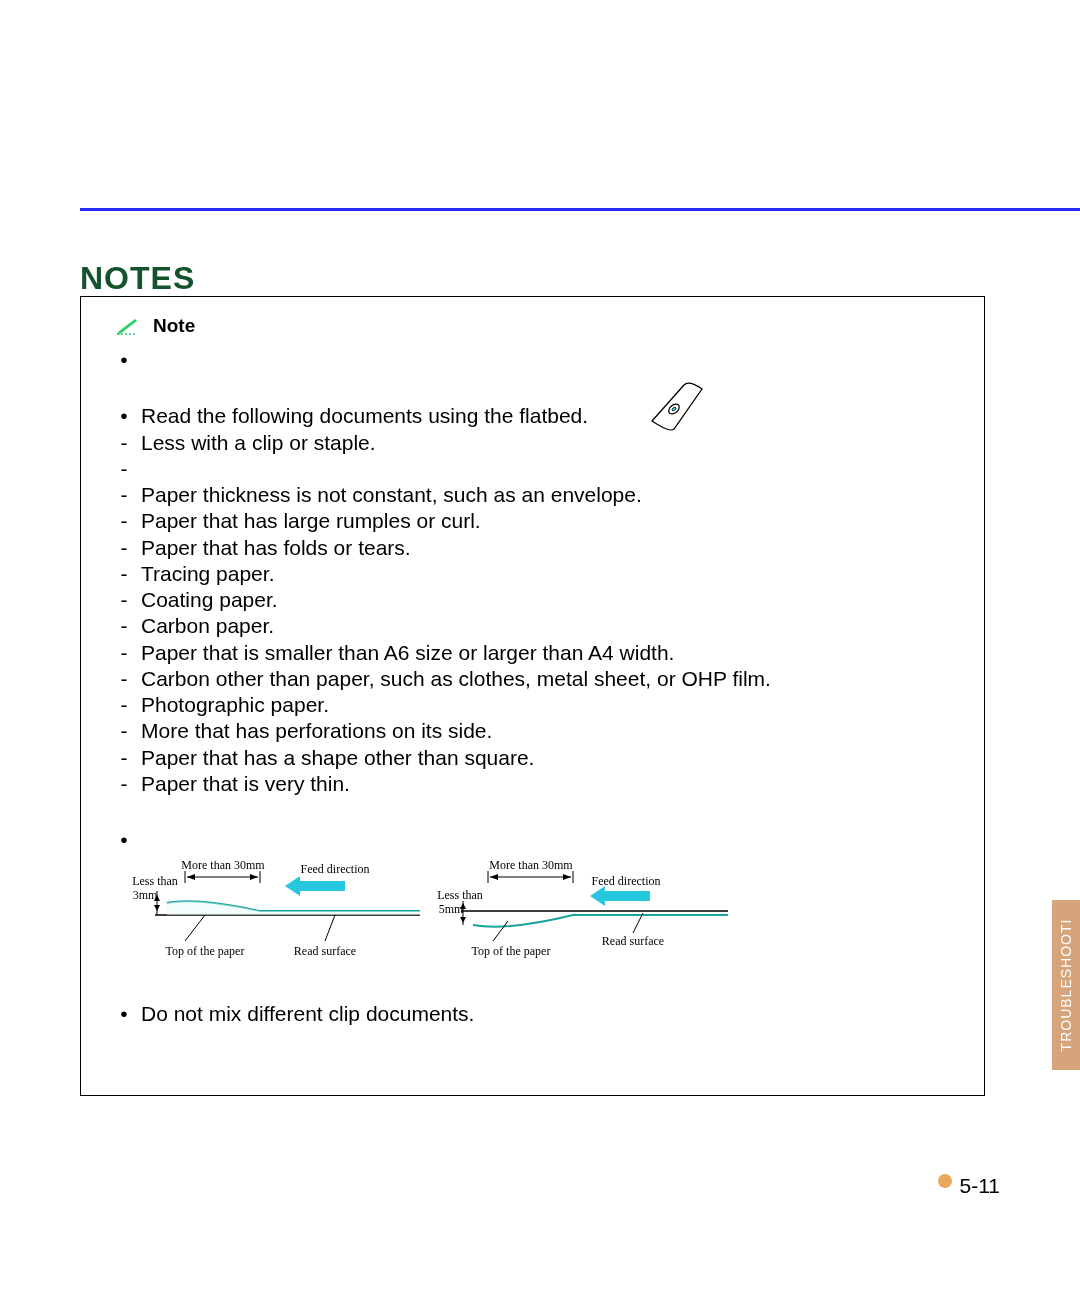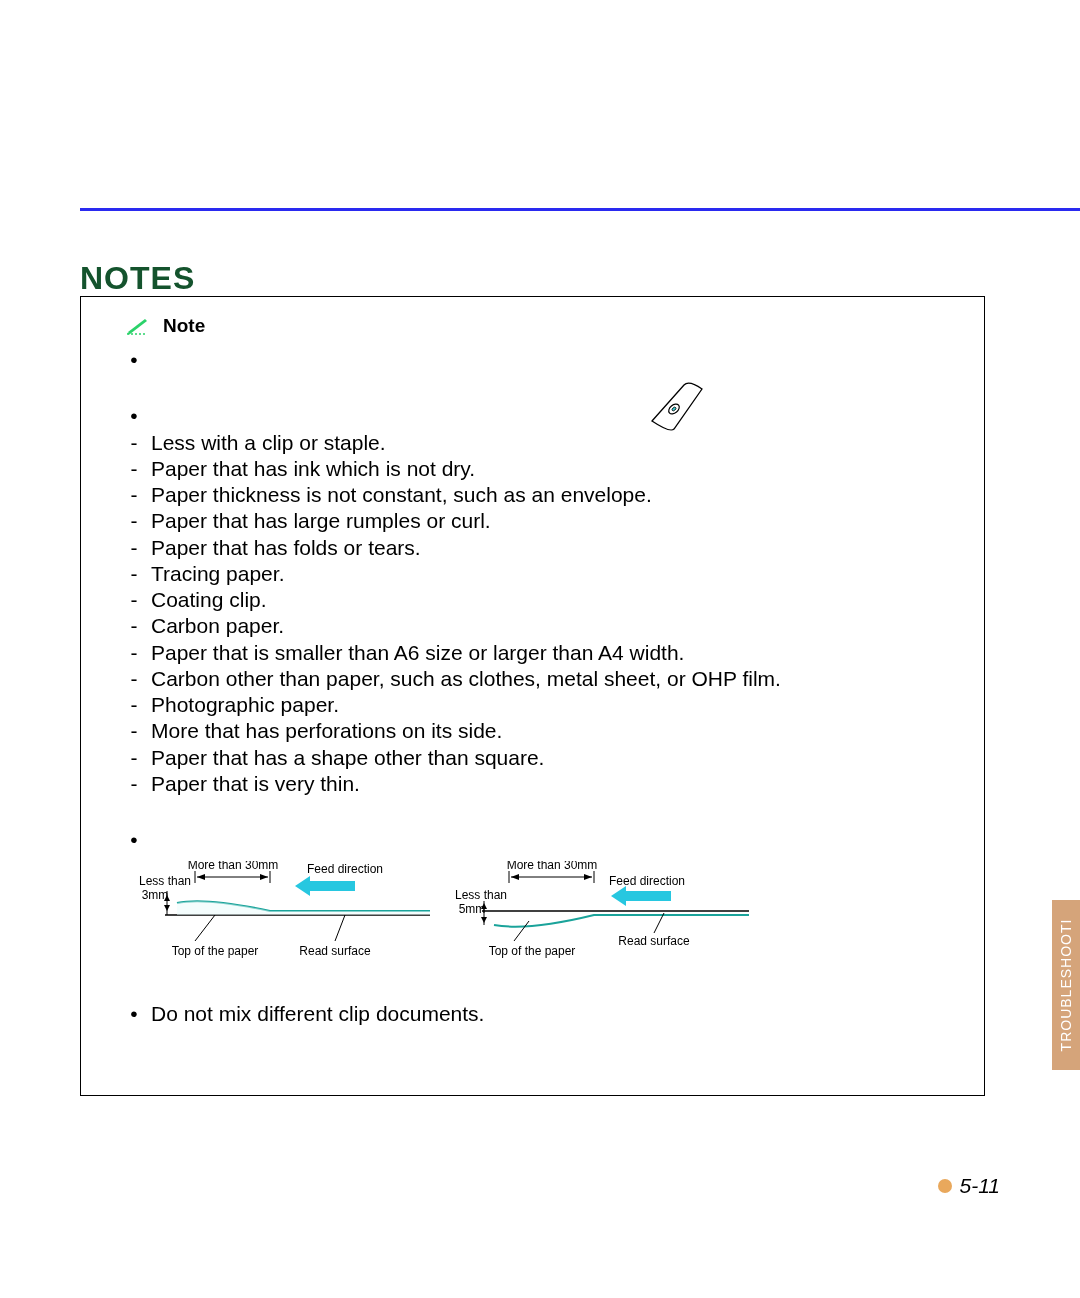--- a/index.html
+++ b/index.html
@@ -31,21 +31,21 @@
     color: #14532d;
   }
   .notes-box {
     position: absolute;
     left: 80px;
     top: 296px;
     width: 905px;
     height: 800px;
     border: 1.5px solid #000;
     box-sizing: border-box;
-    padding: 18px 24px 20px 44px;
+    padding: 18px 24px 20px 34px;
   }
   .note-header {
     display: flex;
     align-items: center;
     gap: 10px;
     margin-bottom: 10px;
   }
   .note-header svg { flex: 0 0 auto; }
   .note-label {
     font-size: 19px;
@@ -78,22 +78,23 @@
   .gap { height: 28px; }
 
   .staple-svg {
     position: absolute;
     top: 80px;
     right: 270px;
   }
 
   .diagram-row {
     display: flex;
-    gap: 14px;
+    gap: 3px;
     margin: 8px 0 0 10px;
+    font-family: Liberation Serif, serif;
   }
   .diagram { width: 305px; height: 110px; }
 
   .side-tab {
     position: absolute;
     right: 0;
     top: 900px;
     width: 28px;
     height: 170px;
     background: #d5a47a;
@@ -109,24 +110,23 @@
     letter-spacing: 1px;
     color: #fff;
     font-weight: 500;
   }
 
   .page-footer {
     position: absolute;
     right: 80px;
     bottom: 100px;
     display: flex;
-    align-items: center;
+    align-items: flex-start;
     gap: 8px;
     font-size: 21px;
-    font-style: italic;
   }
   .page-footer .circle {
     width: 14px;
     height: 14px;
     border-radius: 50%;
     background: #e9a85c;
   }
 </style>
 </head>
 <body>
@@ -155,50 +155,50 @@
     <svg class="staple-svg" width="70" height="60" viewBox="0 0 70 60">
       <path d="M8 44 L40 8 Q45 3 58 12 L30 52 Q26 56 8 44 Z" fill="#fff" stroke="#000" stroke-width="1.3"></path>
       <ellipse cx="30" cy="32" rx="6" ry="4" fill="none" stroke="#000" stroke-width="1.2" transform="rotate(-40 30 32)"></ellipse>
       <ellipse cx="30" cy="32" rx="2.2" ry="1.4" fill="#3bd8e0" stroke="#000" stroke-width="0.8" transform="rotate(-40 30 32)"></ellipse>
     </svg>
 
     <div class="gap"></div>
 
     <div class="bullet">
       <span class="dot">•</span>
+      <span>Read the following documents using the flatbed.</span>
     </div>
 
     <div class="dash-list" id="flatbed-list">
         <div class="dash-item">
           <span class="dash">-</span>
           <span>Less with a clip or staple.</span>
         </div>
         <div class="dash-item">
           <span class="dash">-</span>
-          <span>Paper that has ink which is not dry.</span>
         </div>
         <div class="dash-item">
           <span class="dash">-</span>
           <span>Paper thickness is not constant, such as an envelope.</span>
         </div>
         <div class="dash-item">
           <span class="dash">-</span>
           <span>Paper that has large rumples or curl.</span>
         </div>
         <div class="dash-item">
           <span class="dash">-</span>
           <span>Paper that has folds or tears.</span>
         </div>
         <div class="dash-item">
           <span class="dash">-</span>
           <span>Tracing paper.</span>
         </div>
         <div class="dash-item">
           <span class="dash">-</span>
-          <span>Coating clip.</span>
+          <span>Coating paper.</span>
         </div>
         <div class="dash-item">
           <span class="dash">-</span>
           <span>Carbon paper.</span>
         </div>
         <div class="dash-item">
           <span class="dash">-</span>
           <span>Paper that is smaller than A6 size or larger than A4 width.</span>
         </div>
         <div class="dash-item">

